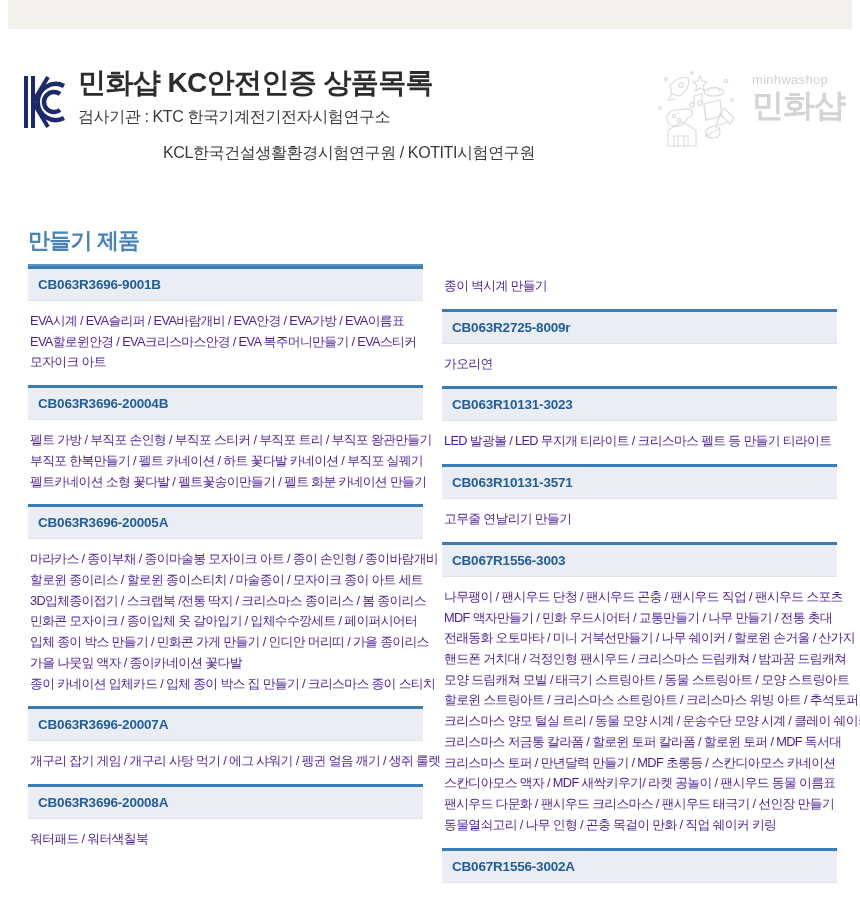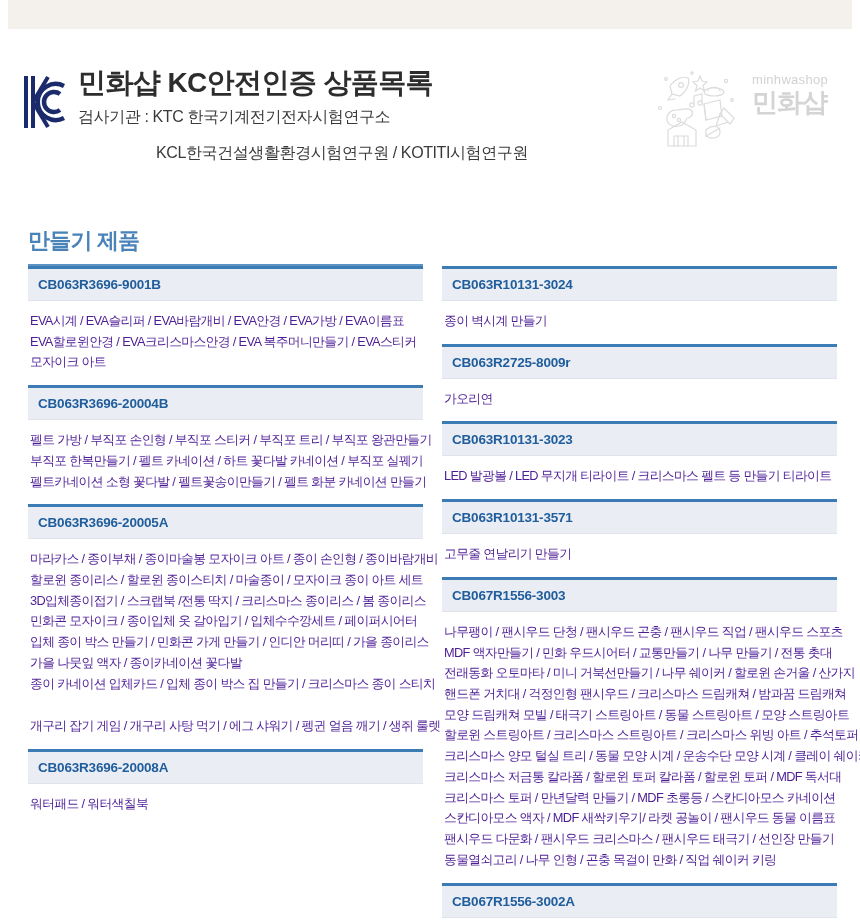--- a/index.html
+++ b/index.html
@@ -107,21 +107,21 @@
     width: 100px;
   }
   .brand-en {
     font-size: 13px;
     color: #d2d2d2;
     letter-spacing: 0.3px;
     margin: 0 0 2px 0;
     white-space: nowrap;
   }
   .brand-ko {
-    font-size: 26px;
+    font-size: 32px;
     font-weight: bold;
     color: #d4d4d4;
     letter-spacing: -1px;
     margin: 0;
     white-space: nowrap;
     line-height: 1;
   }
 
   
   .section {
@@ -219,21 +219,21 @@
           <path d="M38 22 A10 10 0 1 0 38 38" stroke-width="4.5"></path>
         </g>
       </svg>
     </div>
 
     <div class="title-block">
       <p class="main-title">민화샵 KC안전인증 상품목록</p>
       <p class="sub-title">검사기관 : KTC 한국기계전기전자시험연구소</p>
     </div>
 
-    <p class="sub-title-2" style="position:absolute;left:78px;top:96px;margin:0;text-align:center;">KCL한국건설생활환경시험연구원 / KOTITI시험연구원</p>
+    <p class="sub-title-2" style="position:absolute;left:85px;top:96px;margin:0;text-align:center;">KCL한국건설생활환경시험연구원 / KOTITI시험연구원</p>
 
     <div class="brand-mark">
       <div class="brand-doodle">
         <svg viewBox="0 0 100 80" width="100" height="80" xmlns="http://www.w3.org/2000/svg">
           <g fill="none" stroke="#dcdcdc" stroke-width="1.2" stroke-linecap="round">
 
             <path d="M22 18 C28 10 36 8 40 10 C42 14 40 22 32 28 L24 26 Z"></path>
             <path d="M24 26 L20 32 L27 31"></path>
             <circle cx="33" cy="17" r="2.4"></circle>
 
@@ -317,38 +317,38 @@
             <p class="block-line">마라카스 / 종이부채 / 종이마술봉 모자이크 아트 / 종이 손인형 / 종이바람개비</p>
             <p class="block-line">할로윈 종이리스 / 할로윈 종이스티치 / 마술종이 / 모자이크 종이 아트 세트</p>
             <p class="block-line">3D입체종이접기 / 스크랩북 /전통 딱지 / 크리스마스 종이리스 / 봄 종이리스</p>
             <p class="block-line">민화콘 모자이크 / 종이입체 옷 갈아입기 / 입체수수깡세트 / 페이퍼시어터</p>
             <p class="block-line">입체 종이 박스 만들기 / 민화콘 가게 만들기 / 인디안 머리띠 / 가을 종이리스</p>
             <p class="block-line">가을 나뭇잎 액자 / 종이카네이션 꽃다발</p>
             <p class="block-line">종이 카네이션 입체카드 / 입체 종이 박스 집 만들기 / 크리스마스 종이 스티치</p>
           </div>
         </div>
         <div class="block">
+          <div class="block-head">
+            <p class="block-code">CB063R3696-20007A</p>
+          </div>
           <div class="block-body">
             <p class="block-line">개구리 잡기 게임 / 개구리 사탕 먹기 / 에그 샤워기 / 펭귄 얼음 깨기 / 생쥐 룰렛</p>
           </div>
         </div>
         <div class="block">
           <div class="block-head">
             <p class="block-code">CB063R3696-20008A</p>
           </div>
           <div class="block-body">
             <p class="block-line">워터패드 / 워터색칠북</p>
           </div>
         </div>
       </div>
     <div class="col col-right" id="col-right">
         <div class="block">
-          <div class="block-head">
-            <p class="block-code">CB063R10131-3024</p>
-          </div>
           <div class="block-body">
             <p class="block-line">종이 벽시계 만들기</p>
           </div>
         </div>
         <div class="block">
           <div class="block-head">
             <p class="block-code">CB063R2725-8009r</p>
           </div>
           <div class="block-body">
             <p class="block-line">가오리연</p>

